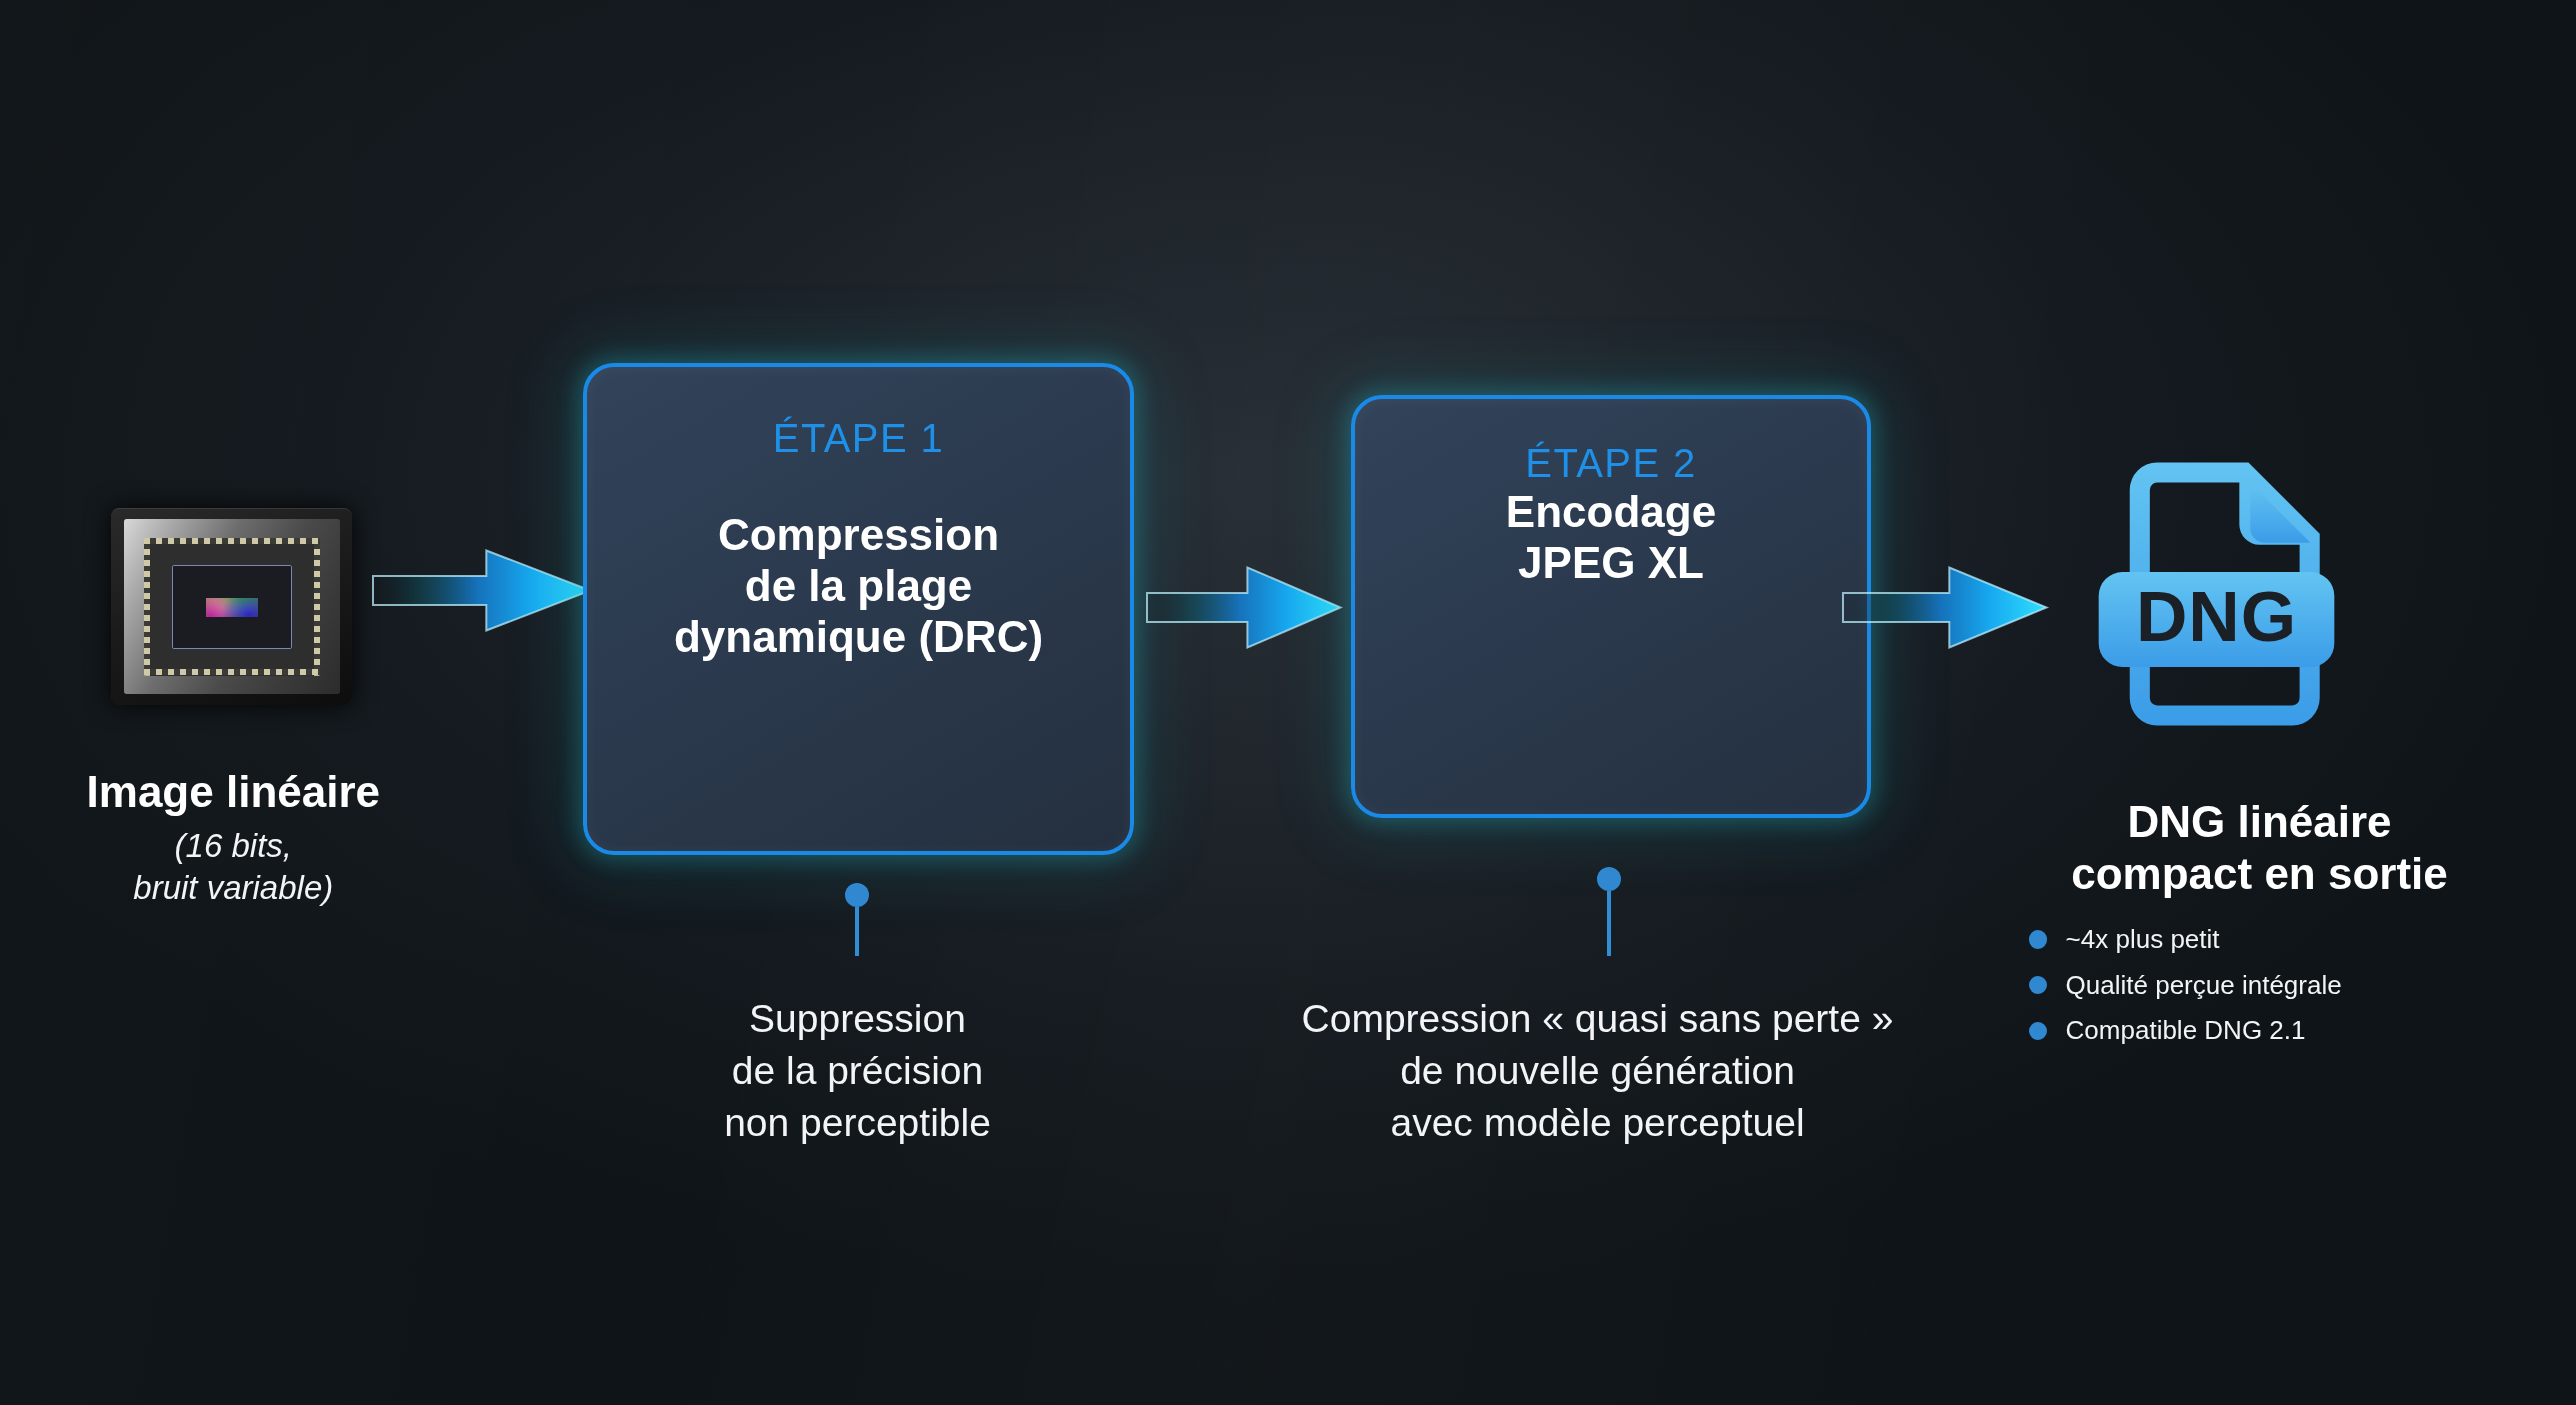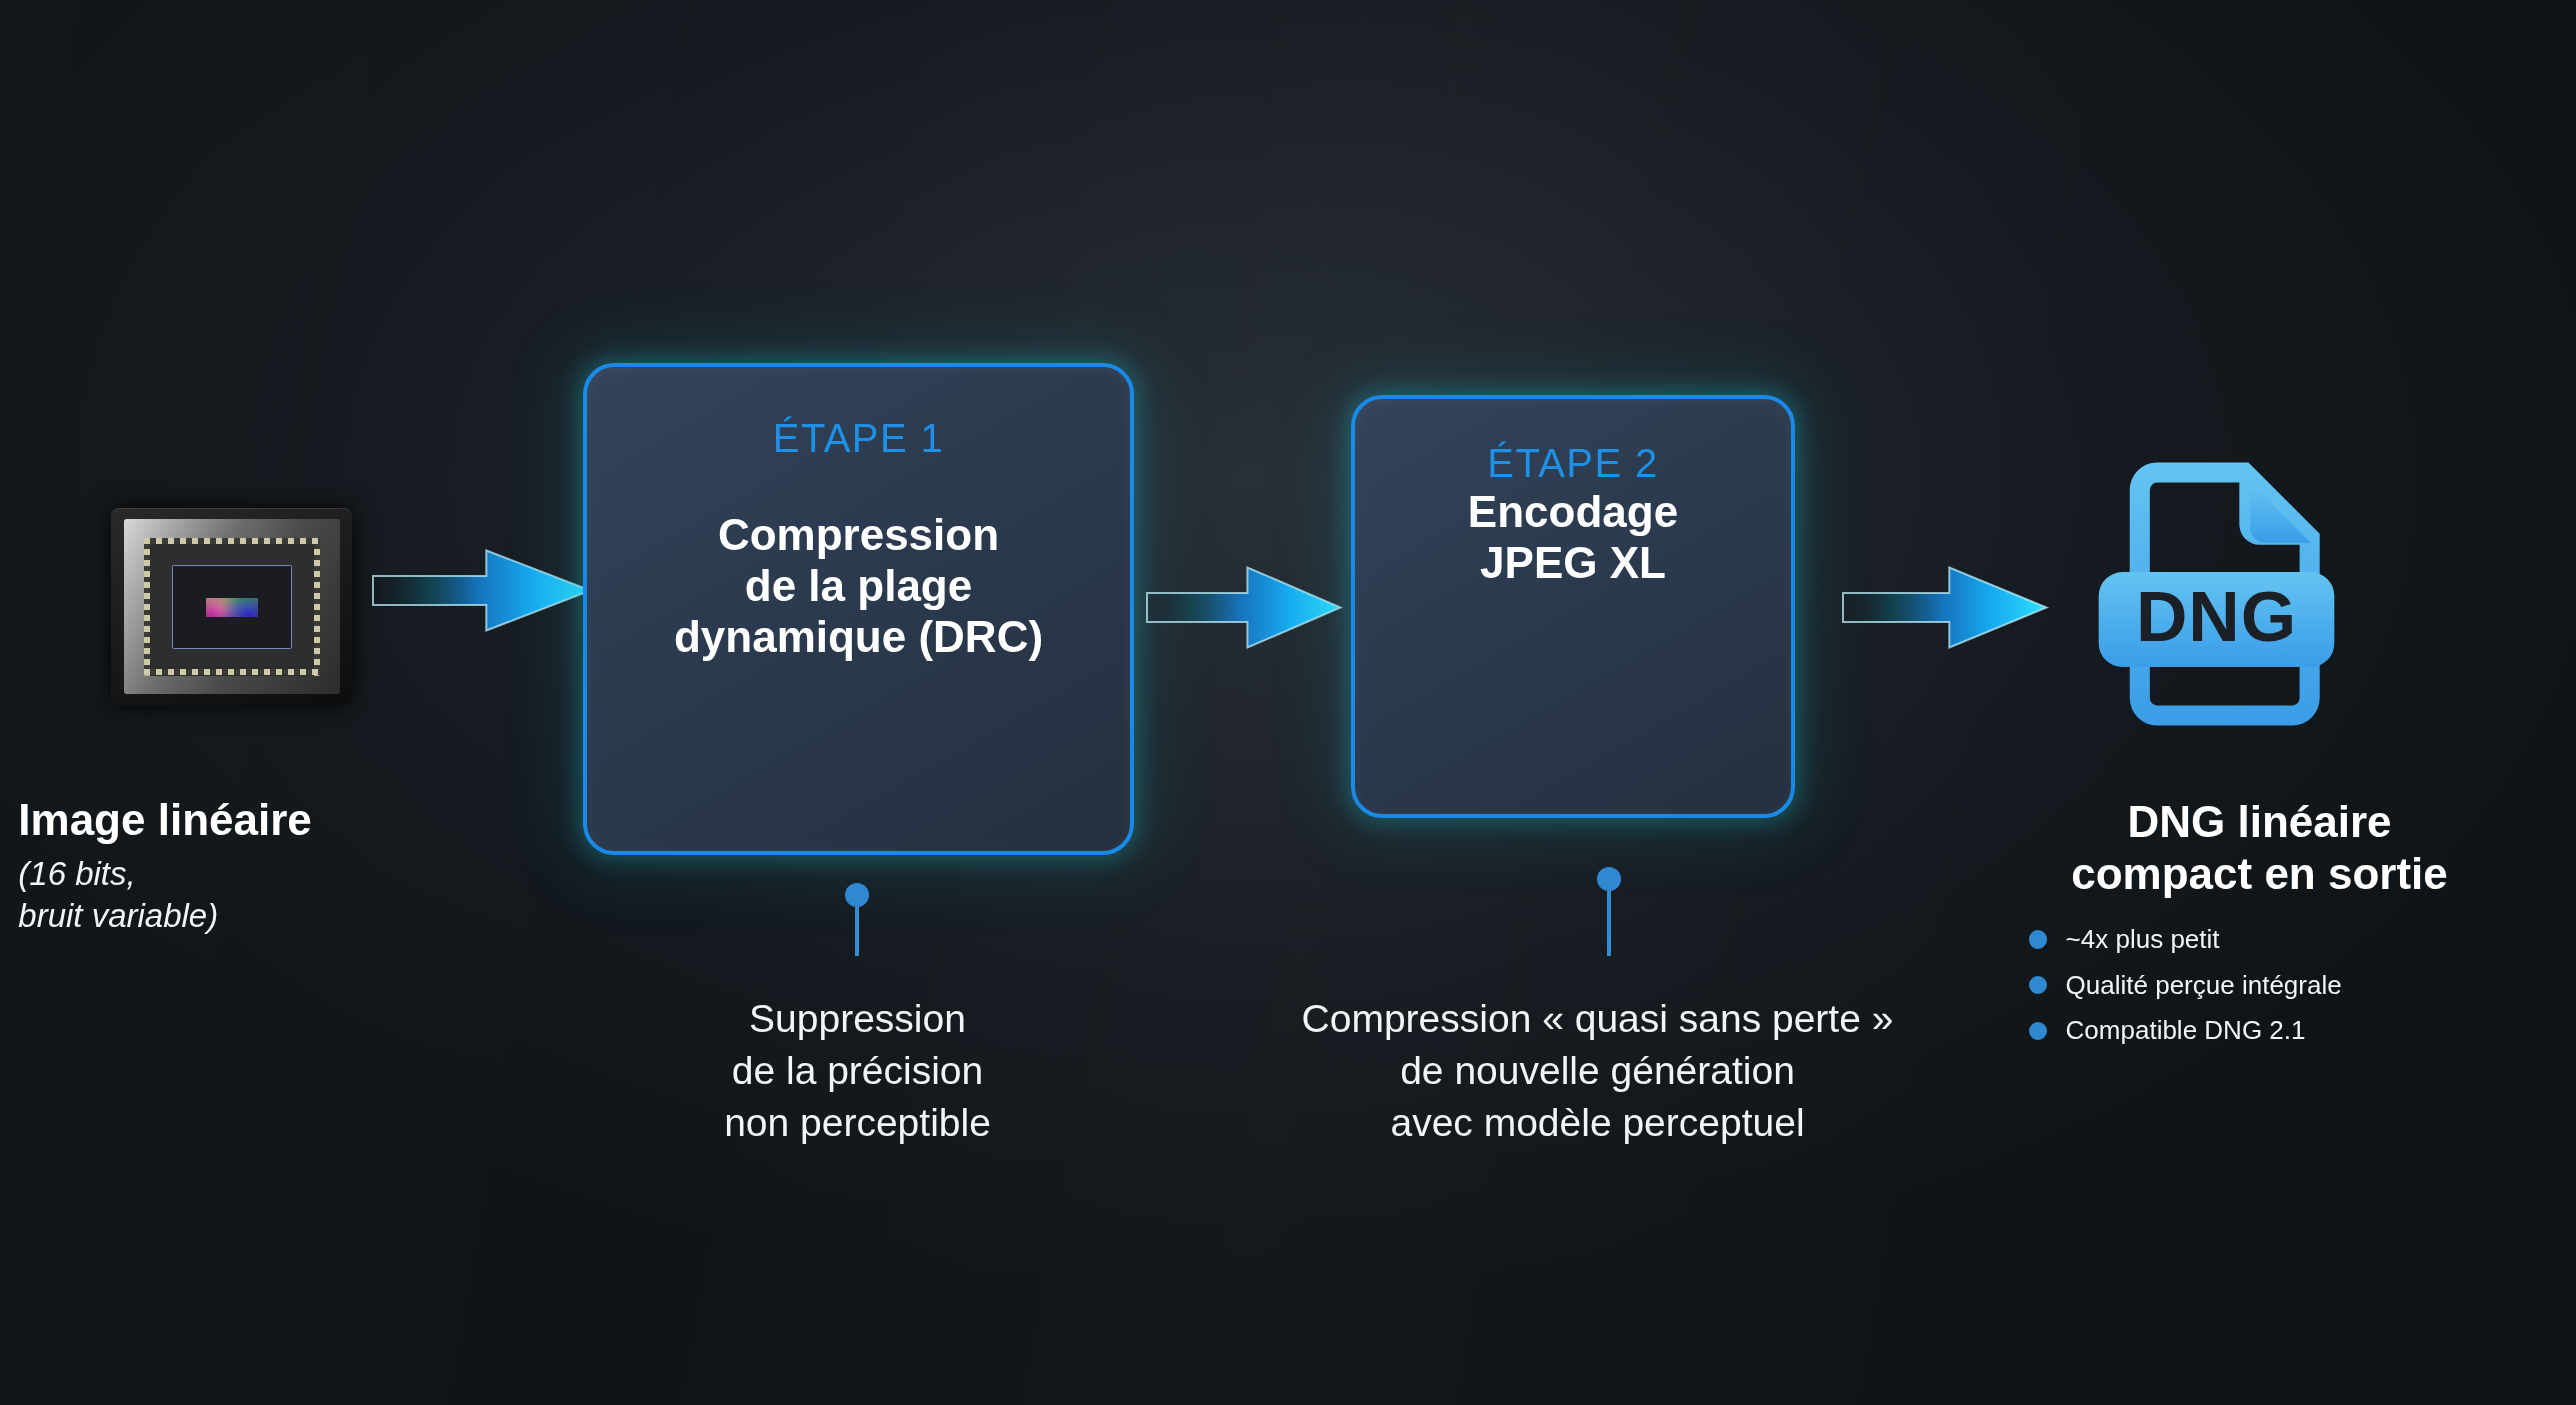--- a/index.html
+++ b/index.html
@@ -110,21 +110,21 @@
     color: #ffffff;
     font-weight: bold;
     font-size: 44px;
     line-height: 1.16;
     text-align: center;
     white-space: pre-line;
   }
 
   #box-1 { left: 583px;  top: 363px;  width: 551px; height: 492px; padding-top: 49px; }
   #box-1 .step-title { margin-top: 48px; }
-  #box-2 { left: 1351px; top: 395px;  width: 444px; height: 423px; padding-top: 42px; }
+  #box-2 { left: 1351px; top: 395px;  width: 520px; height: 423px; padding-top: 42px; }
   #box-2 .step-title { }
 
   
   .connector {
     position: absolute;
     width: 24px;
     display: flex;
     flex-direction: column;
     align-items: center;
   }
@@ -151,22 +151,21 @@
     color: #f2f4f6;
     white-space: pre-line;
   }
   #cap-1 { left: 647px;  top: 993px; width: 421px; }
   #cap-2 { left: 1250px; top: 993px; width: 695px; }
 
   
   #left-label {
     position: absolute;
     left: 18.3px; top: 767px; width: 430px;
-    text-align: left;
-    margin-top: 28px;
+    text-align: center;
   }
   #left-label .lbl-title {
     font-size: 44px;
     font-weight: bold;
     line-height: 1.12;
     color: #ffffff;
   }
   #left-label .lbl-sub {
     margin-top: 9.1px;
     font-size: 33px;

